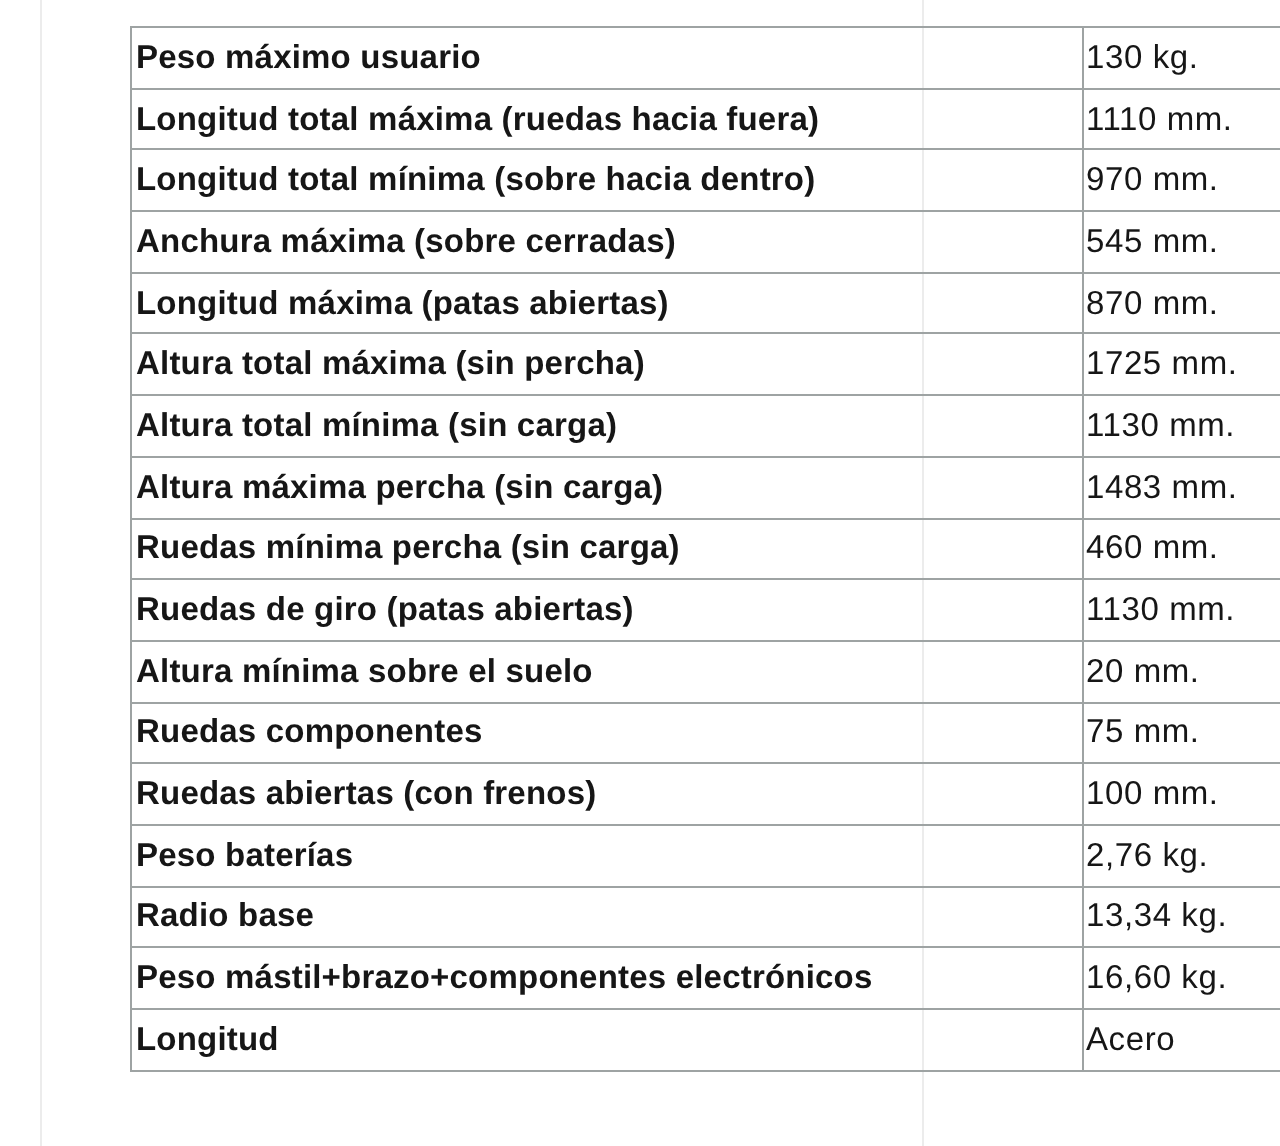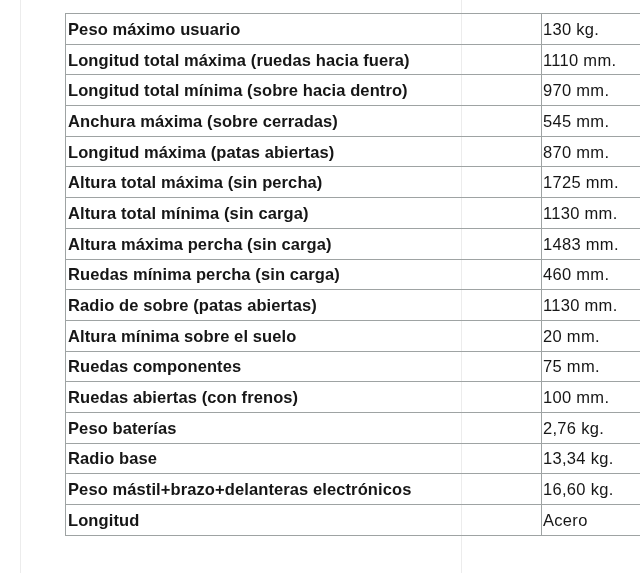--- a/index.html
+++ b/index.html
@@ -103,21 +103,21 @@
     </tr>
     <tr>
       <td class="label">Altura máxima percha (sin carga)</td>
       <td class="value">1483 mm.</td>
     </tr>
     <tr>
       <td class="label">Ruedas mínima percha (sin carga)</td>
       <td class="value">460 mm.</td>
     </tr>
     <tr>
-      <td class="label">Radio de sobre (patas abiertas)</td>
+      <td class="label">Ruedas de giro (patas abiertas)</td>
       <td class="value">1130 mm.</td>
     </tr>
     <tr>
       <td class="label">Altura mínima sobre el suelo</td>
       <td class="value">20 mm.</td>
     </tr>
     <tr>
       <td class="label">Ruedas componentes</td>
       <td class="value">75 mm.</td>
     </tr>
@@ -127,21 +127,21 @@
     </tr>
     <tr>
       <td class="label">Peso baterías</td>
       <td class="value">2,76 kg.</td>
     </tr>
     <tr>
       <td class="label">Radio base</td>
       <td class="value">13,34 kg.</td>
     </tr>
     <tr>
-      <td class="label">Peso mástil+brazo+delanteras electrónicos</td>
+      <td class="label">Peso mástil+brazo+componentes electrónicos</td>
       <td class="value">16,60 kg.</td>
     </tr>
     <tr>
       <td class="label">Longitud</td>
       <td class="value">Acero</td>
     </tr>
   </tbody>
 </table>
 
 </body></html>

